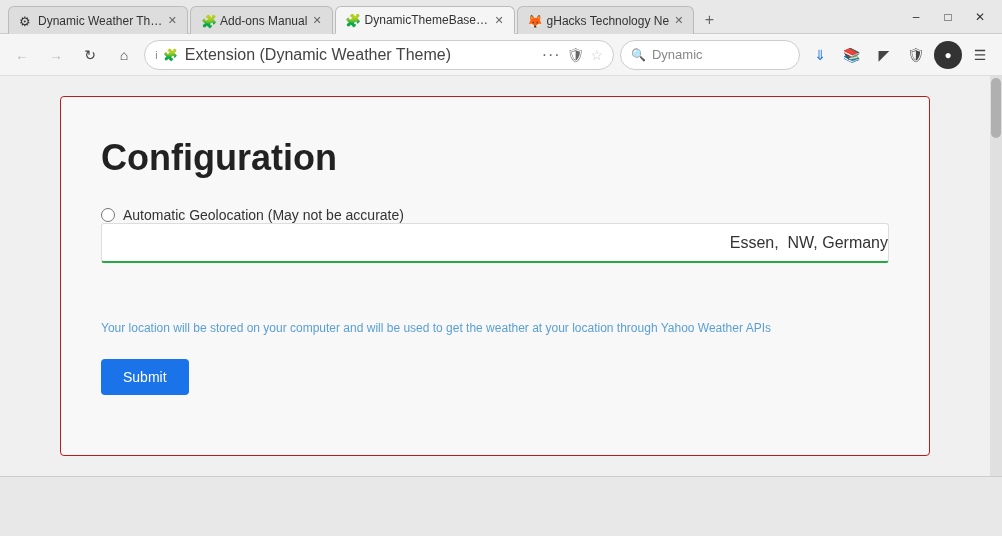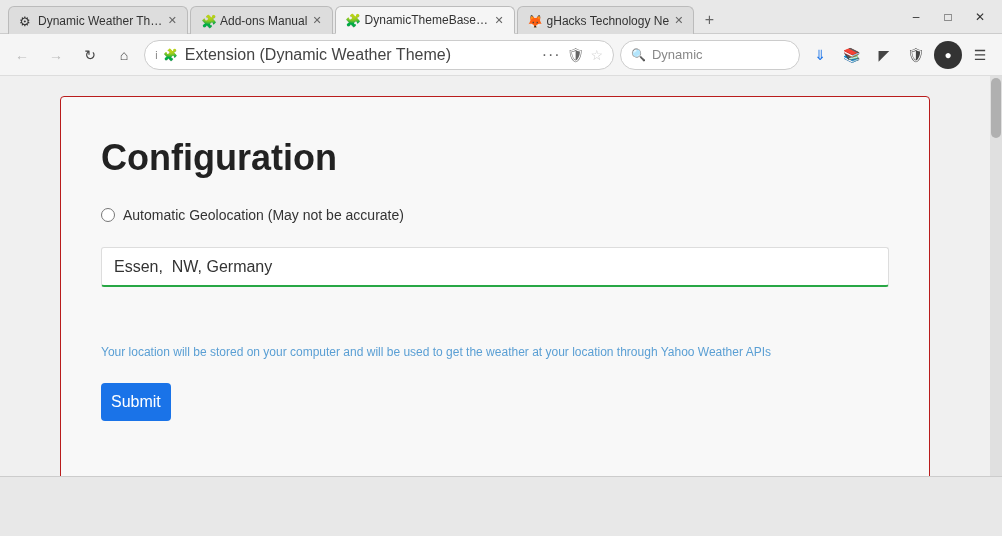--- a/index.html
+++ b/index.html
@@ -35,26 +35,26 @@
 
     
     .page-content { flex: 1; background: #f0f0f0; display: flex; overflow: hidden; }
     .page-main { flex: 1; overflow-y: auto; background: #f0f0f0; padding: 20px; }
     .scrollbar { width: 12px; background: #e0e0e0; }
     .scrollbar-thumb { width: 10px; height: 60px; background: #b0b0b0; margin: 2px auto; border-radius: 5px; }
 
     
     .config-card { background: #f8f8f8; border: 1px solid #b91c1c; border-radius: 4px; padding: 40px 40px 60px 40px; max-width: 870px; margin: 0 auto; }
     .config-title { font-size: 36px; font-weight: bold; color: #222; margin-bottom: 28px; }
-    .radio-group { display: flex; flex-direction: column; gap: 10px; margin-bottom: 24px; }
+    .radio-group { display: flex; flex-direction: column; gap: 10px; }
     .radio-label { display: flex; align-items: center; gap: 8px; font-size: 14px; color: #333; cursor: pointer; }
     .radio-input { width: 14px; height: 14px; accent-color: #1a73e8; cursor: pointer; }
-    .location-input { width: 100%; height: 40px; border: 1px solid #ddd; border-bottom: 2px solid #28a745; border-radius: 3px; padding: 0 12px; font-size: 16px; color: #333; background: white; outline: none; margin-bottom: 10px; }
+    .location-input { width: 100%; height: 40px; border: 1px solid #ddd; border-bottom: 2px solid #28a745; border-radius: 3px; padding: 0 0; font-size: 16px; color: #333; background: white; outline: none; margin-bottom: 10px; text-align: right; }
     .location-hint { font-size: 12px; color: #5a9fd4; margin-bottom: 24px; margin-top: 48px; }
-    .submit-btn { background: #1a73e8; color: white; border: none; border-radius: 4px; padding: 10px 10px; font-size: 16px; cursor: pointer; font-weight: 500; }
+    .submit-btn { background: #1a73e8; color: white; border: none; border-radius: 4px; padding: 10px 22px; font-size: 14px; cursor: pointer; font-weight: 500; }
 
     
     .bottom-strip { height: 60px; background: #e8e8e8; border-top: 1px solid #ccc; }
   </style>
 </head>
 <body>
 
 <div class="browser-frame">
 
   <div class="title-bar">

